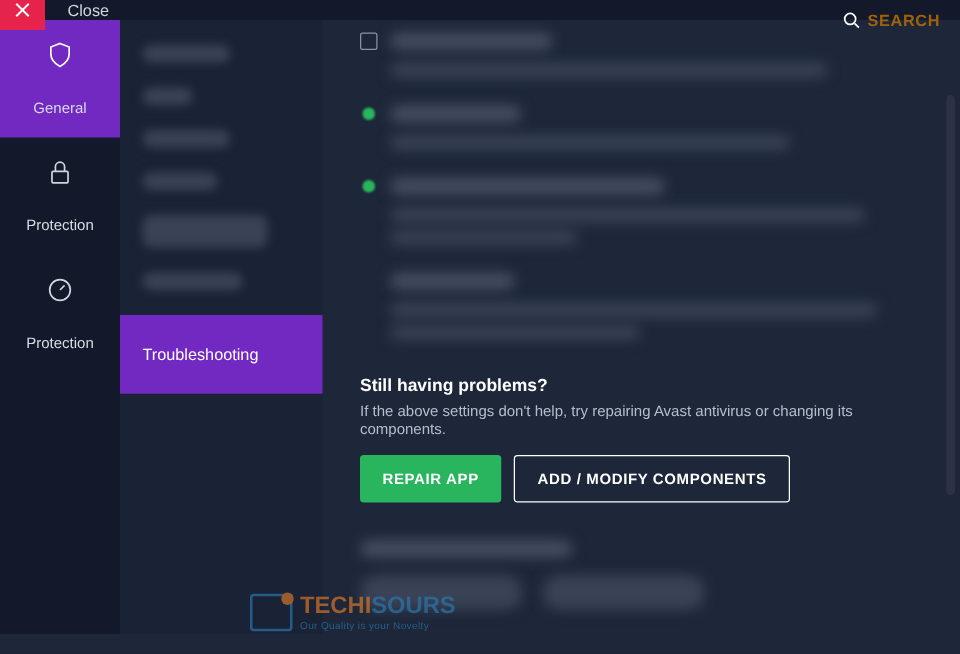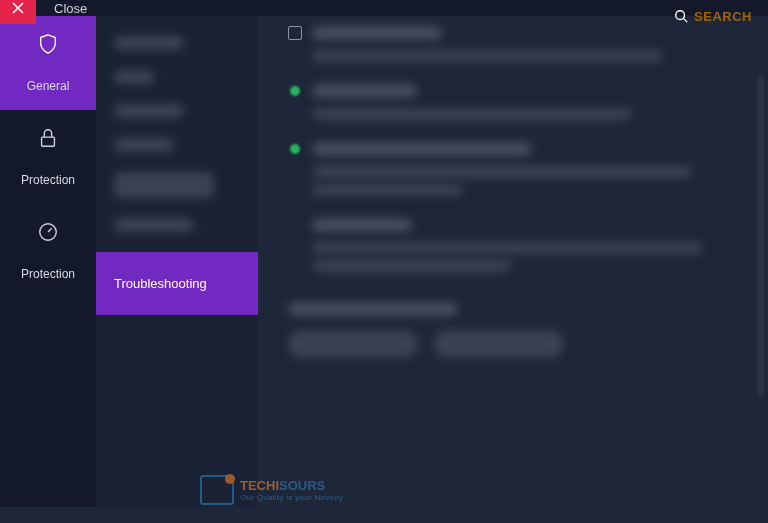--- a/index.html
+++ b/index.html
@@ -195,21 +195,21 @@
   }
   .wm-icon::after {
     content:"";
     position:absolute;
     width: 10px; height: 10px;
     background: #e07a2a;
     border-radius: 50%;
     right: -3px; top: -3px;
   }
   .wm-text .t1 {
-    font-size: 13px; font-weight: 700;
+    font-size: 19px; font-weight: 700;
   }
   .wm-text .t1 .a { color: #e07a2a; }
   .wm-text .t1 .b { color: #2b7bb3; }
   .wm-text .t2 {
     font-size: 8px; color: #2b7bb3;
     letter-spacing: 0.3px;
   }
 </style>
 </head>
 <body>
@@ -287,20 +287,28 @@
       <div class="blur-line blur-text" style="width:380px;margin-bottom:6px"></div>
       <div class="blur-line blur-text" style="width:150px"></div>
     </div>
 
     <div class="setting-block" style="padding-left:24px">
       <div class="blur-line blur-heading" style="width:100px;margin-bottom:10px"></div>
       <div class="blur-line blur-text" style="width:390px;margin-bottom:6px"></div>
       <div class="blur-line blur-text" style="width:200px"></div>
     </div>
 
+    <div class="problems">
+      <h3>Still having problems?</h3>
+      <p>If the above settings don't help, try repairing Avast antivirus or changing its components.</p>
+      <div class="btn-row">
+        <button class="btn btn-green">REPAIR APP</button>
+        <button class="btn btn-outline">ADD / MODIFY COMPONENTS</button>
+      </div>
+    </div>
 
     <div style="margin-top:30px">
       <div class="blur-line blur-heading" style="width:170px;margin-bottom:14px"></div>
       <div style="display:flex;gap:16px">
         <div class="blur-line" style="width:130px;height:28px;border-radius:14px;background:#3a4256"></div>
         <div class="blur-line" style="width:130px;height:28px;border-radius:14px;background:#3a4256"></div>
       </div>
     </div>
   </div>
 </div>

